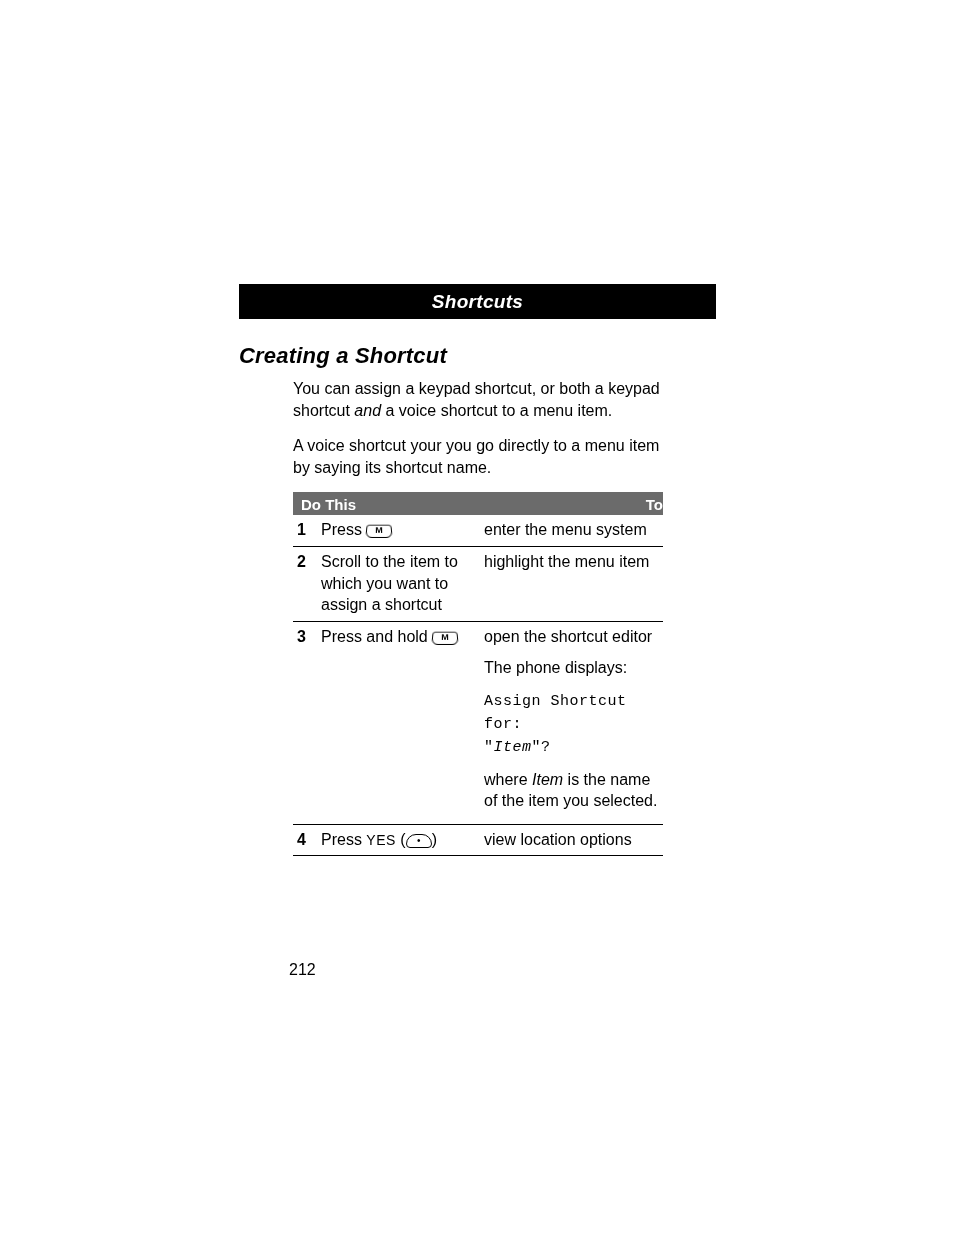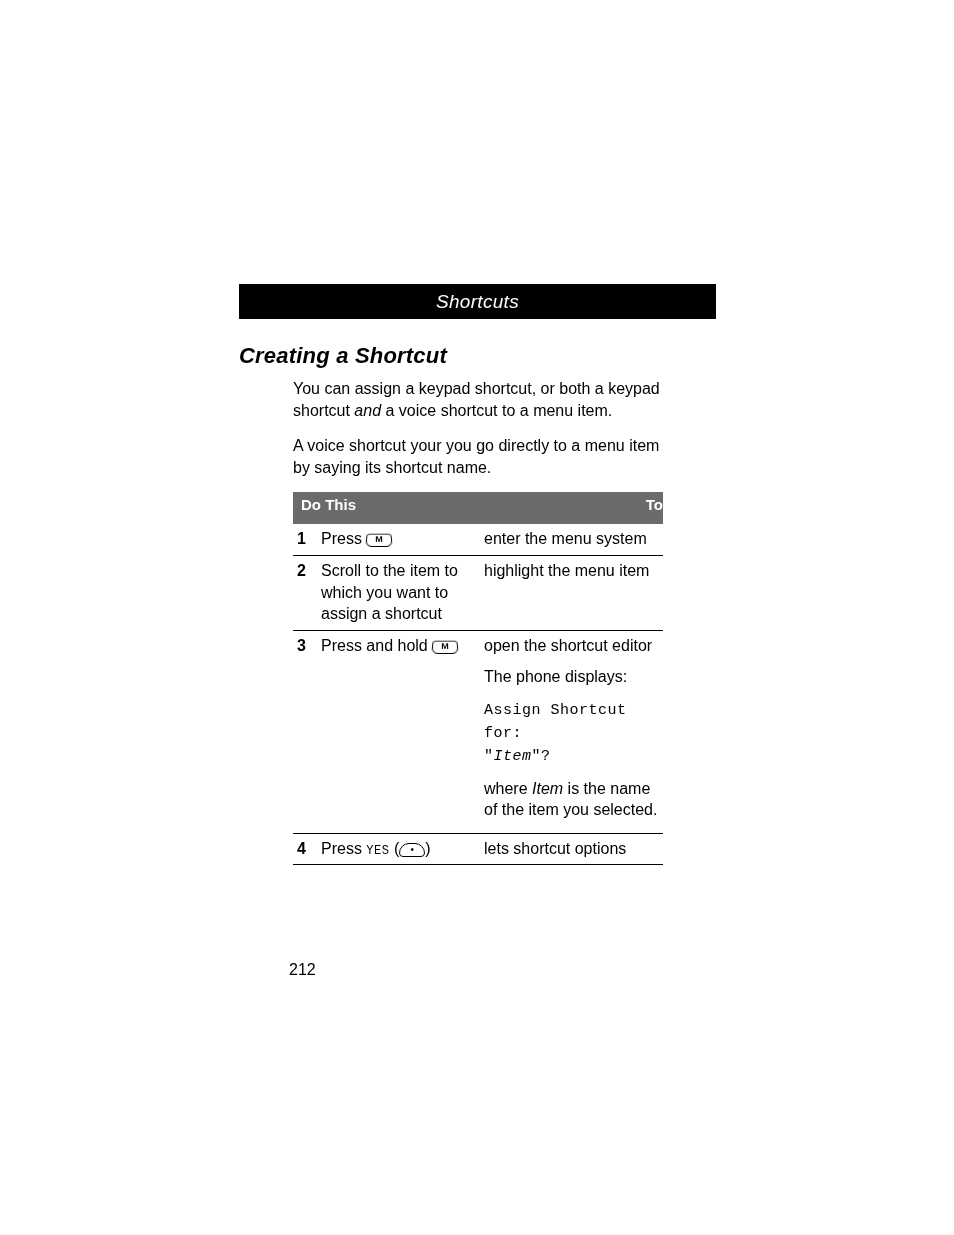--- a/index.html
+++ b/index.html
@@ -24,21 +24,21 @@
       top: 284px;
       width: 477px;
       height: 35px;
       background: #000000;
       display: flex;
       align-items: center;
       justify-content: center;
     }
     .header-bar span {
       color: #ffffff;
-      font-weight: normal;
+      font-weight: bold;
       font-style: italic;
       font-size: 19px;
       letter-spacing: 0.3px;
     }
     .content {
       position: absolute;
       left: 239px;
       top: 343px;
       width: 477px;
     }
@@ -63,21 +63,21 @@
     .tip-bold { font-weight: bold; }
     .table {
       margin-top: 6px;
     }
     .thead {
       background: #6b6b6b;
       color: #ffffff;
       display: flex;
       font-weight: bold;
       font-size: 15px;
-      padding: 3px 0 11px 8px;
+      padding: 3px 0 2px 8px;
       border-top: 1px solid #6b6b6b;
     }
     .th-left { width: 190px; }
     .th-right { flex: 1; text-align: right; }
     .trow {
       display: flex;
       border-bottom: 1px solid #000;
       padding: 4px 0 5px 0;
       font-size: 16px;
       line-height: 1.35;
@@ -93,21 +93,21 @@
       padding-right: 10px;
     }
     .tto {
       flex: 1;
     }
     .tto p { margin-bottom: 10px; }
     .tto p:last-child { margin-bottom: 7px; }
     .mono { font-family: Liberation Mono, monospace; font-size: 15px; letter-spacing: 0.5px; text-align: right; }
     .mono-italic { font-style: italic; }
     .item-italic { font-style: italic; }
-    .yes-mono { font-family: Liberation Mono, monospace; font-size: 12px; letter-spacing: 0.5px; }
+    .yes-mono { font-family: Liberation Sans, sans-serif; font-size: 14px; letter-spacing: 0.5px; }
     .key-icon {
       display: inline-flex;
       align-items: center;
       justify-content: center;
       width: 26px;
       height: 14px;
       border: 1px solid #000;
       border-radius: 3px 3px 6px 6px;
       font-size: 9px;
       font-weight: bold;
@@ -196,21 +196,21 @@
               <span>where </span><span class="item-italic">Item</span><span> is the name of the item you selected.</span>
             </p>
           </div>
         </div>
 
         <div class="trow">
           <div class="tnum">4</div>
           <div class="tdo">
             <span>Press </span><span class="yes-mono">YES</span><span> (</span><span class="soft-key-icon"></span><span>)</span>
           </div>
-          <div class="tto">lets shortcut options</div>
+          <div class="tto">view location options</div>
         </div>
 
       </div>
     </div>
   </div>
 
   <div class="page-num">212</div>
 </div>
 
 </body></html>

